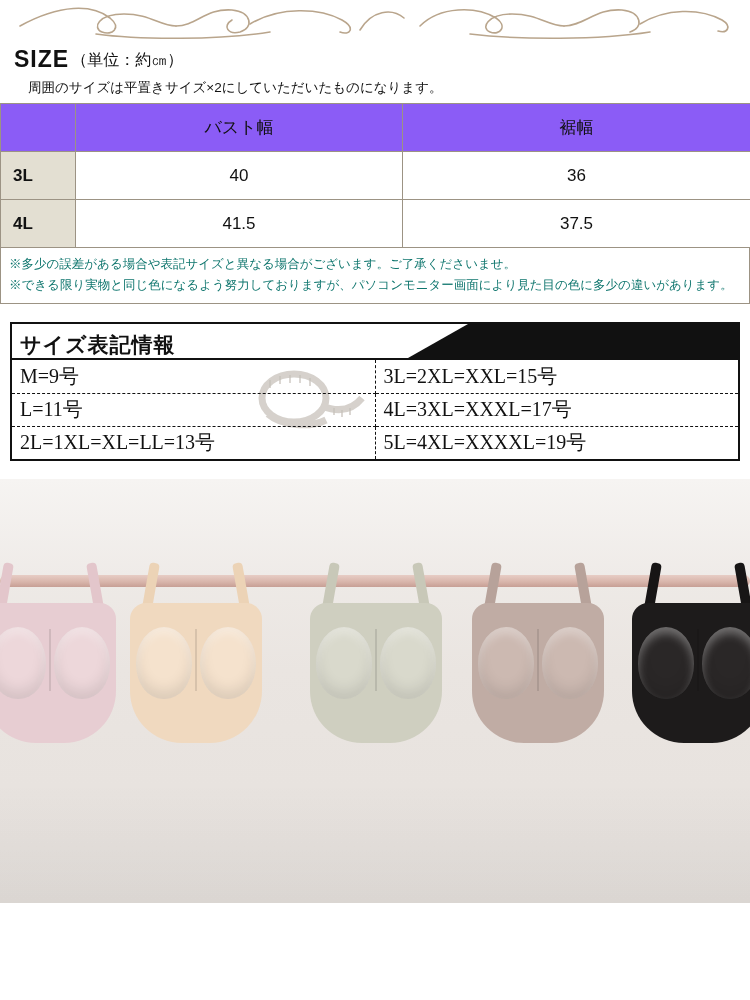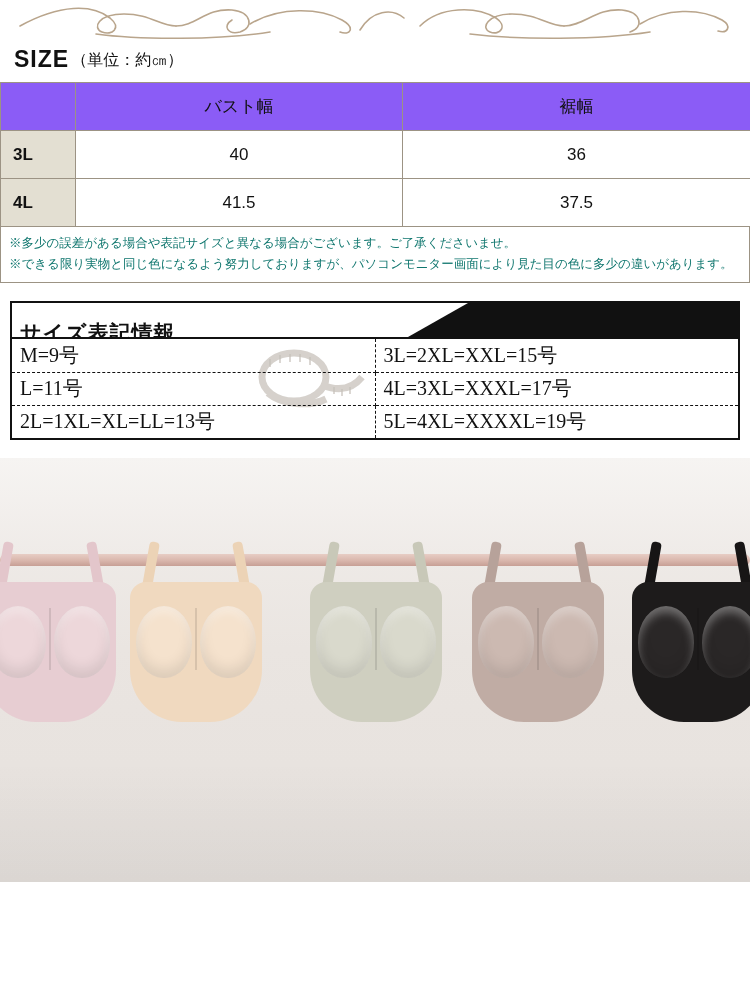--- a/index.html
+++ b/index.html
@@ -27,20 +27,21 @@
     position: relative;
     overflow: hidden;
   }
   .ornament svg { display: block; }
 
   
   .size-head {
     display: flex;
     align-items: flex-start;
     padding: 2px 10px 6px 14px;
+    flex-direction: column;
   }
   .size-word {
     font-size: 23px;
     font-weight: bold;
     letter-spacing: 1px;
     color: #111;
     line-height: 30px;
     white-space: nowrap;
   }
   .size-unit {
@@ -120,21 +121,21 @@
   }
   .sizeinfo-header .blackwedge {
     position: absolute;
     right: 0; top: 0;
     width: 330px; height: 34px;
     background: #111;
     clip-path: polygon(60px 0, 100% 0, 100% 100%, 0 100%);
   }
   .sizeinfo-title {
     position: absolute;
-    left: 8px; top: 16px;
+    left: 8px; top: 7px;
     font-size: 21px;
     font-weight: bold;
     letter-spacing: 1px;
     color: #111;
   }
   .sizeinfo-body {
     position: relative;
     border-top: 2px solid #111;
   }
   .tape-deco {
@@ -262,20 +263,21 @@
       </g>
     </svg>
   </div>
 
   <div class="size-head">
     <div style="display:flex;align-items:flex-start;">
       <span class="size-word">SIZE</span>
       <span class="size-unit">（単位：約㎝）</span>
     </div>
     <div class="size-note">
+      <div>周囲のサイズは平置きサイズ×2にしていただいたものになります。</div>
     </div>
   </div>
 
   <table class="meas-table">
     <colgroup>
       <col class="col-label">
         <col class="col-a">
         <col class="col-b">
     </colgroup>
     <thead>

